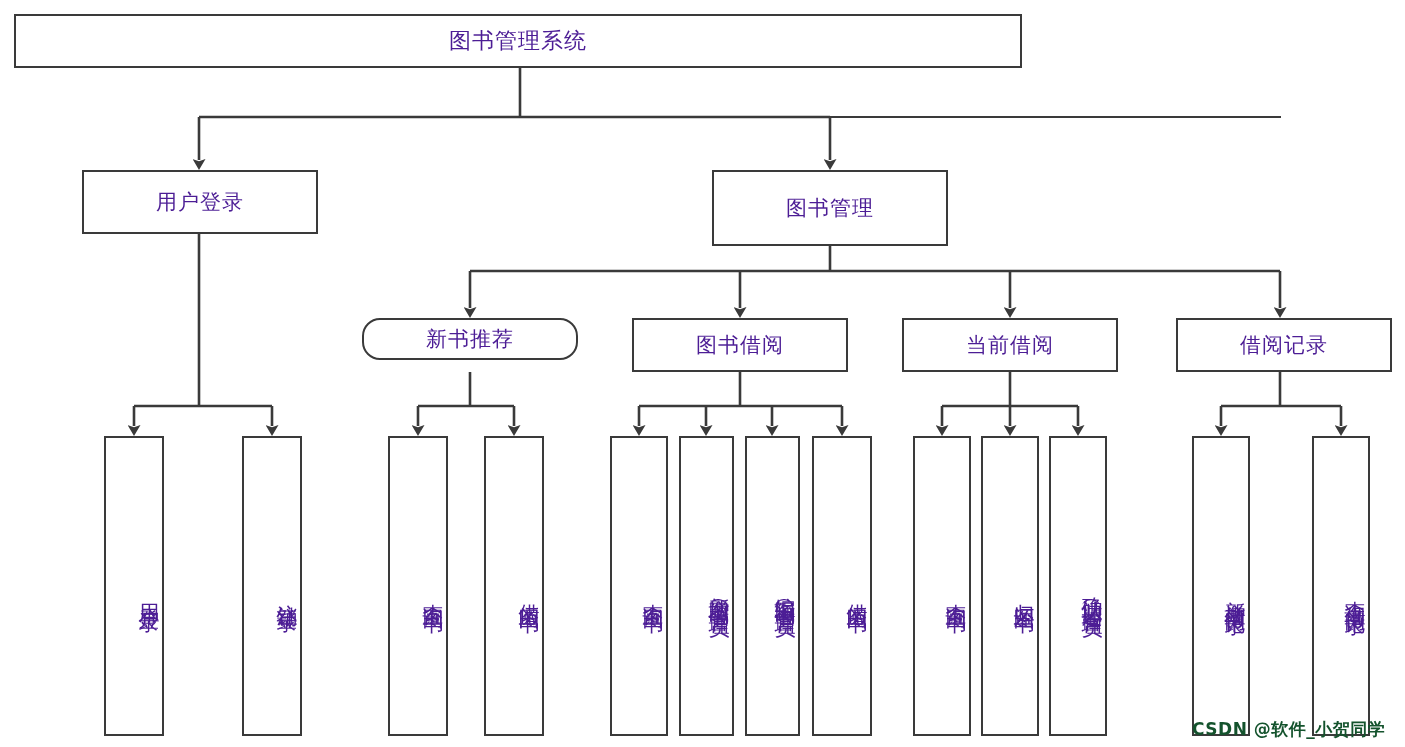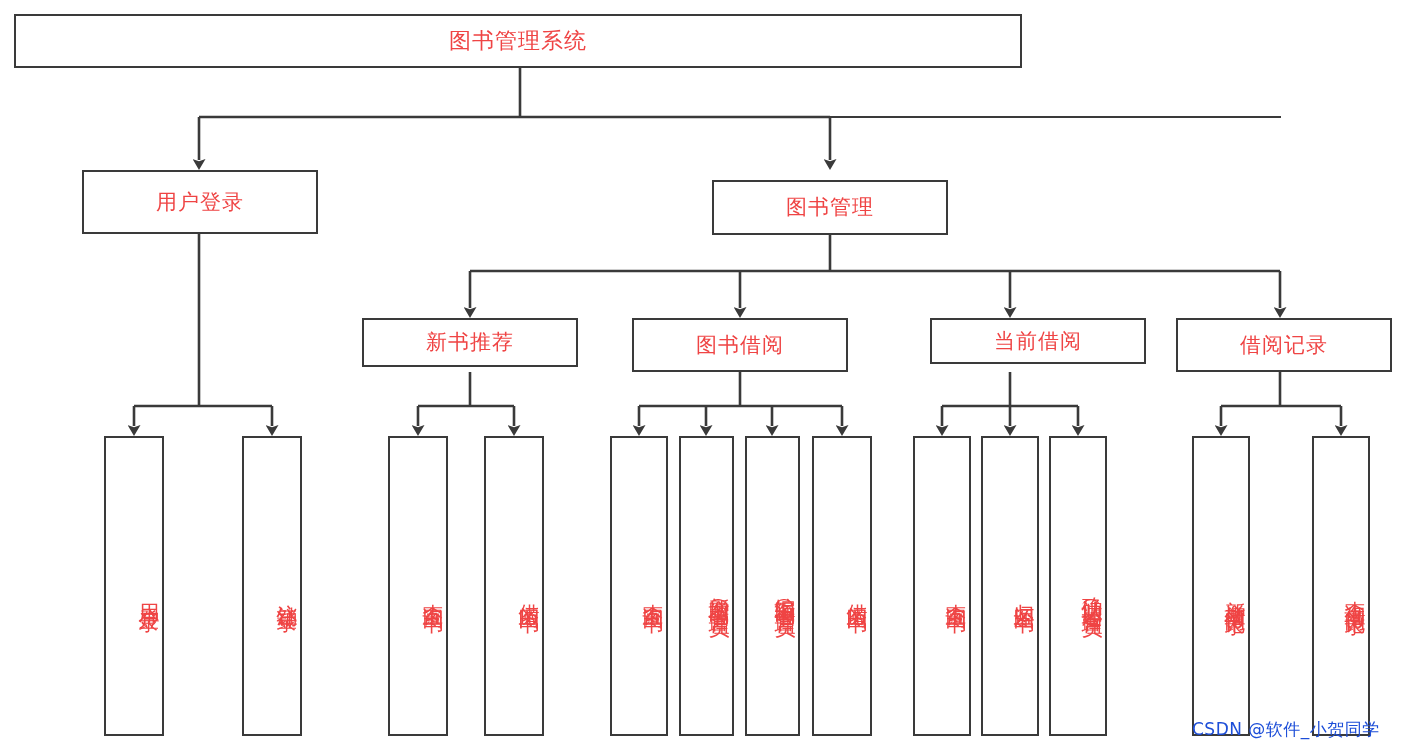--- a/index.html
+++ b/index.html
@@ -2,21 +2,21 @@
 <html><head>
 <meta charset="utf-8">
 <style>
   html,body{margin:0;padding:0;background:#ffffff;}
   body{width:1405px;height:747px;overflow:hidden;
        font-family:"DejaVu Sans","Liberation Sans",sans-serif;color:#1f1f1f;}
   #stage{position:relative;width:1405px;height:747px;background:#fff;}
   svg.edges{position:absolute;left:0;top:0;width:1405px;height:747px;pointer-events:none;}
   .node{position:absolute;box-sizing:border-box;border:2px solid #3a3a3a;background:#ffffff;
         display:flex;align-items:center;justify-content:center;text-align:center;}
-  .node .lbl{font-size:21px;line-height:1.18;letter-spacing:1px;color:#ef4444;}
+  .node .lbl{font-size:21px;line-height:1.18;letter-spacing:1px;color:#4c1d95;}
   .node.root .lbl{font-size:22px;}
   .node.lvl2 .lbl{font-size:21px;}
   .node.lvl3 .lbl{font-size:21px;}
   .node.leaf{writing-mode:vertical-rl;text-orientation:upright;
              align-items:flex-start;justify-content:center;padding-top:14px;}
   .node.leaf .lbl{writing-mode:vertical-rl;text-orientation:upright;
                   font-size:21px;line-height:1.25;letter-spacing:3px;white-space:nowrap;}
   .watermark{position:absolute;font-size:17px;color:#b6b6b6;letter-spacing:0.5px;
              white-space:nowrap;}
 </style>
@@ -76,31 +76,31 @@
     </g>
   </svg>
 
   <div class="node root" id="node-root" style="left: 14px; top: 14px; width: 1008px; height: 54px;">
     <span class="lbl">图书管理系统</span>
   </div>
 
   <div class="node lvl2" id="l2-0" style="left: 82px; top: 170px; width: 236px; height: 64px;">
     <span class="lbl">用户登录</span>
   </div>
-  <div class="node lvl2" id="l2-1" style="left: 712px; top: 180px; width: 236px; height: 55px;">
+  <div class="node lvl2" id="l2-1" style="left: 712px; top: 170px; width: 236px; height: 76px;">
     <span class="lbl">图书管理</span>
   </div>
 
-  <div class="node lvl3" id="l3-0" style="left: 362px; top: 318px; width: 216px; height: 49px;">
+  <div class="node lvl3" id="l3-0" style="left: 362px; top: 318px; width: 216px; height: 42px; border-radius: 18px;">
     <span class="lbl">新书推荐</span>
   </div>
   <div class="node lvl3" id="l3-1" style="left: 632px; top: 318px; width: 216px; height: 54px; align-items: center;">
     <span class="lbl">图书借阅</span>
   </div>
-  <div class="node lvl3" id="l3-2" style="left: 930px; top: 318px; width: 216px; height: 46px;">
+  <div class="node lvl3" id="l3-2" style="left: 902px; top: 318px; width: 216px; height: 54px;">
     <span class="lbl">当前借阅</span>
   </div>
   <div class="node lvl3" id="l3-3" style="left: 1176px; top: 318px; width: 216px; height: 54px;">
     <span class="lbl">借阅记录</span>
   </div>
 
   <div class="node leaf" id="lf-0" style="left: 104px; top: 436px; width: 60px; height: 300px;">
     <span class="lbl">用户登录</span>
   </div>
   <div class="node leaf" id="lf-1" style="left: 242px; top: 436px; width: 60px; height: 300px;">
@@ -133,14 +133,14 @@
   <div class="node leaf" id="lf-10" style="left: 1049px; top: 436px; width: 58px; height: 300px;">
     <span class="lbl">确认归还（管理员）</span>
   </div>
   <div class="node leaf" id="lf-11" style="left: 1192px; top: 436px; width: 58px; height: 300px;">
     <span class="lbl">新增借阅记录</span>
   </div>
   <div class="node leaf" id="lf-12" style="left: 1312px; top: 436px; width: 58px; height: 300px;">
     <span class="lbl">查询借阅记录</span>
   </div>
 
-  <div class="watermark" id="wm" style="left: 1192px; top: 718px; color: #1d4ed8;">CSDN @软件_小贺同学</div>
+  <div class="watermark" id="wm" style="left: 1192px; top: 718px; color: #14532d; font-weight: bold;">CSDN @软件_小贺同学</div>
 </div>
 
 </body></html>

